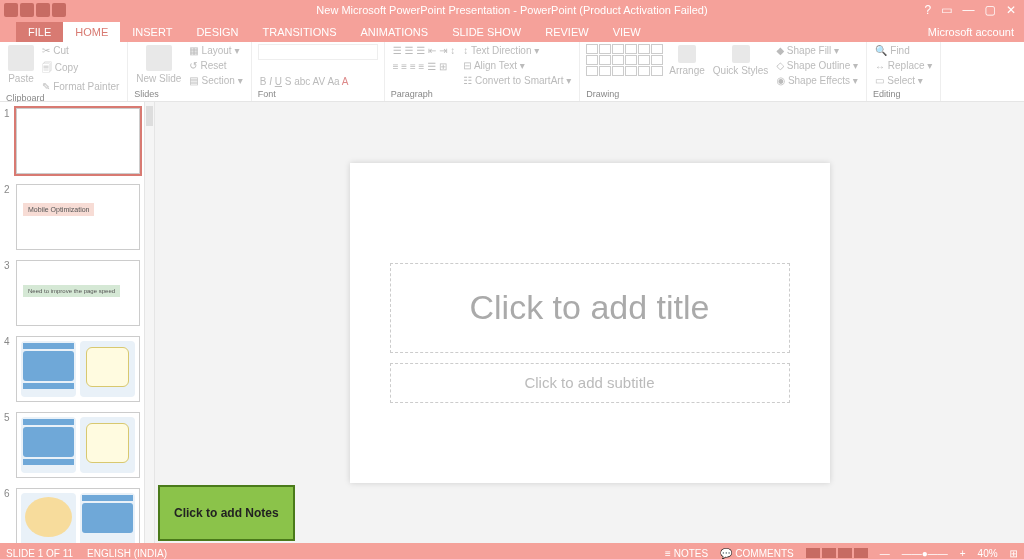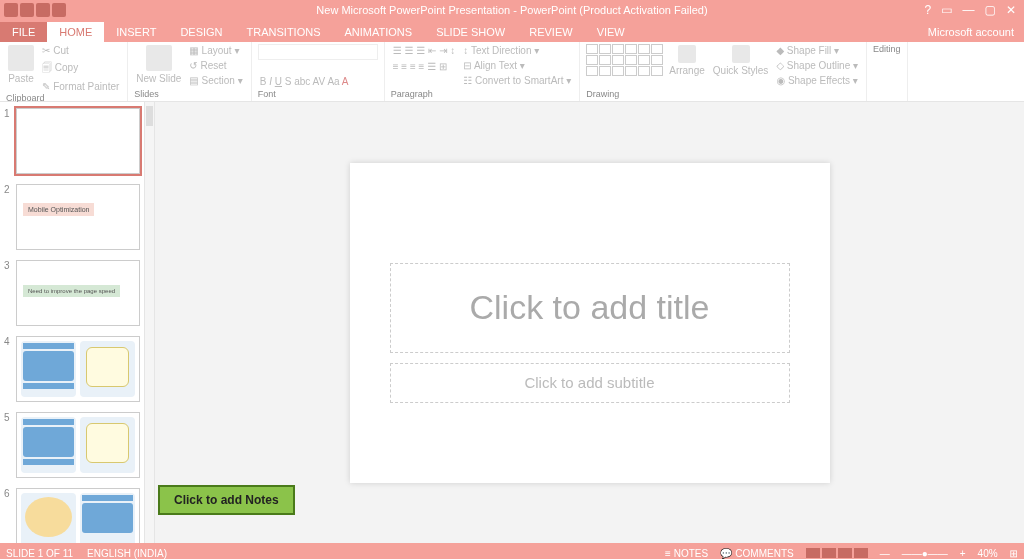--- a/index.html
+++ b/index.html
@@ -7,21 +7,21 @@
 
 
 .titlebar { height: 20px; background: #f5a19a; display: flex; align-items: center; position: relative; color: #fff; }
 .titlebar .win-icons-left { display: flex; gap: 2px; padding-left: 4px; }
 .titlebar .win-icons-left div { width: 14px; height: 14px; background: #c76b63; border-radius: 2px; }
 .titlebar .title-text { position: absolute; left: 50%; transform: translateX(-50%); font-size: 11px; }
 .titlebar .win-icons-right { margin-left: auto; display: flex; gap: 10px; padding-right: 8px; font-size: 12px; }
 .titlebar .win-icons-right span { cursor: pointer; }
 
 
-.menutabs { height: 22px; background: #f5a19a; display: flex; align-items: flex-end; padding-left: 0; color: #fff; }
+.menutabs { height: 22px; background: #f5a19a; display: flex; align-items: flex-end; padding-left: 16px; color: #fff; }
 .menutabs .tab { padding: 4px 12px; font-size: 11px; cursor: pointer; }
 .menutabs .tab.file { background: #d87a72; }
 .menutabs .tab.active { background: #fff; color: #d87a72; }
 .menutabs .acct { margin-left: auto; padding: 4px 10px; font-size: 11px; }
 
 
 .ribbon { height: 60px; background: #fff; display: flex; border-bottom: 1px solid #e5e5e5; }
 .rgroup { display: flex; flex-direction: column; justify-content: space-between; padding: 2px 6px 0 6px; border-right: 1px solid #eee; }
 .rgroup .controls { display: flex; gap: 4px; flex: 1; align-items: flex-start; }
 .rgroup .label { text-align: left; font-size: 9px; color: #888; padding-bottom: 2px; }
@@ -50,21 +50,21 @@
 .thumb.diagram .half.yellow .ellipse { background: #f7dc9c; border-radius: 50%; margin: 4px; height: 40px; }
 
 .scroll-sep { width: 10px; background: #f5f5f5; border-right: 1px solid #e5e5e5; position: relative; }
 .scroll-sep .handle { position: absolute; top: 4px; left: 1px; right: 1px; height: 20px; background: #ddd; }
 
 .canvas { flex: 1; background: #f3f3f3; display: flex; align-items: center; justify-content: center; position: relative; }
 .slide { width: 480px; height: 320px; background: #fff; box-shadow: 0 0 6px rgba(0,0,0,0.15); position: relative; }
 .title-ph { position: absolute; top: 100px; left: 40px; right: 40px; height: 90px; border: 1px dashed #ccc; display: flex; align-items: center; justify-content: center; font-size: 34px; color: #aaa; font-weight: 300; }
 .subtitle-ph { position: absolute; top: 200px; left: 40px; right: 40px; height: 40px; border: 1px dashed #ccc; display: flex; align-items: center; justify-content: center; font-size: 15px; color: #bbb; }
 
-.notes-callout { position: absolute; left: 158px; top: 485px; background: #8bc34a; border: 2px solid #4a7a1a; padding: 6px 14px; font-size: 12px; font-weight: bold; color: #222; z-index: 10; }
+.notes-callout { position: absolute; left: 158px; top: 485px; background: #8bc34a; border: 2px solid #4a7a1a; padding: 19px 14px; font-size: 12px; font-weight: bold; color: #222; z-index: 10; }
 
 
 .status { height: 20px; background: #f5a19a; display: flex; align-items: center; color: #fff; font-size: 10px; padding: 0 6px; }
 .status .left { display: flex; gap: 14px; }
 .status .right { margin-left: auto; display: flex; gap: 12px; align-items: center; }
 .status .viewbtns { display: flex; gap: 2px; }
 .status .viewbtns div { width: 14px; height: 10px; background: #c76b63; }
 </style>
 </head>
 <body>
@@ -191,20 +191,27 @@
       <div class="stack">
         <div class="rbtn">◆ <span>Shape Fill</span> ▾</div>
         <div class="rbtn">◇ <span>Shape Outline</span> ▾</div>
         <div class="rbtn">◉ <span>Shape Effects</span> ▾</div>
       </div>
     </div>
     <div class="label">Drawing</div>
   </div>
 
   <div class="rgroup">
+    <div class="controls">
+      <div class="stack">
+        <div class="rbtn">🔍 <span>Find</span></div>
+        <div class="rbtn">↔ <span>Replace</span> ▾</div>
+        <div class="rbtn">▭ <span>Select</span> ▾</div>
+      </div>
+    </div>
     <div class="label">Editing</div>
   </div>
 </div>
 
 <div class="main">
   <div class="thumbs">
     <div class="thumb-wrap">
         <div class="thumb-num">1</div>
         <div class="thumb sel"></div>
       </div>

